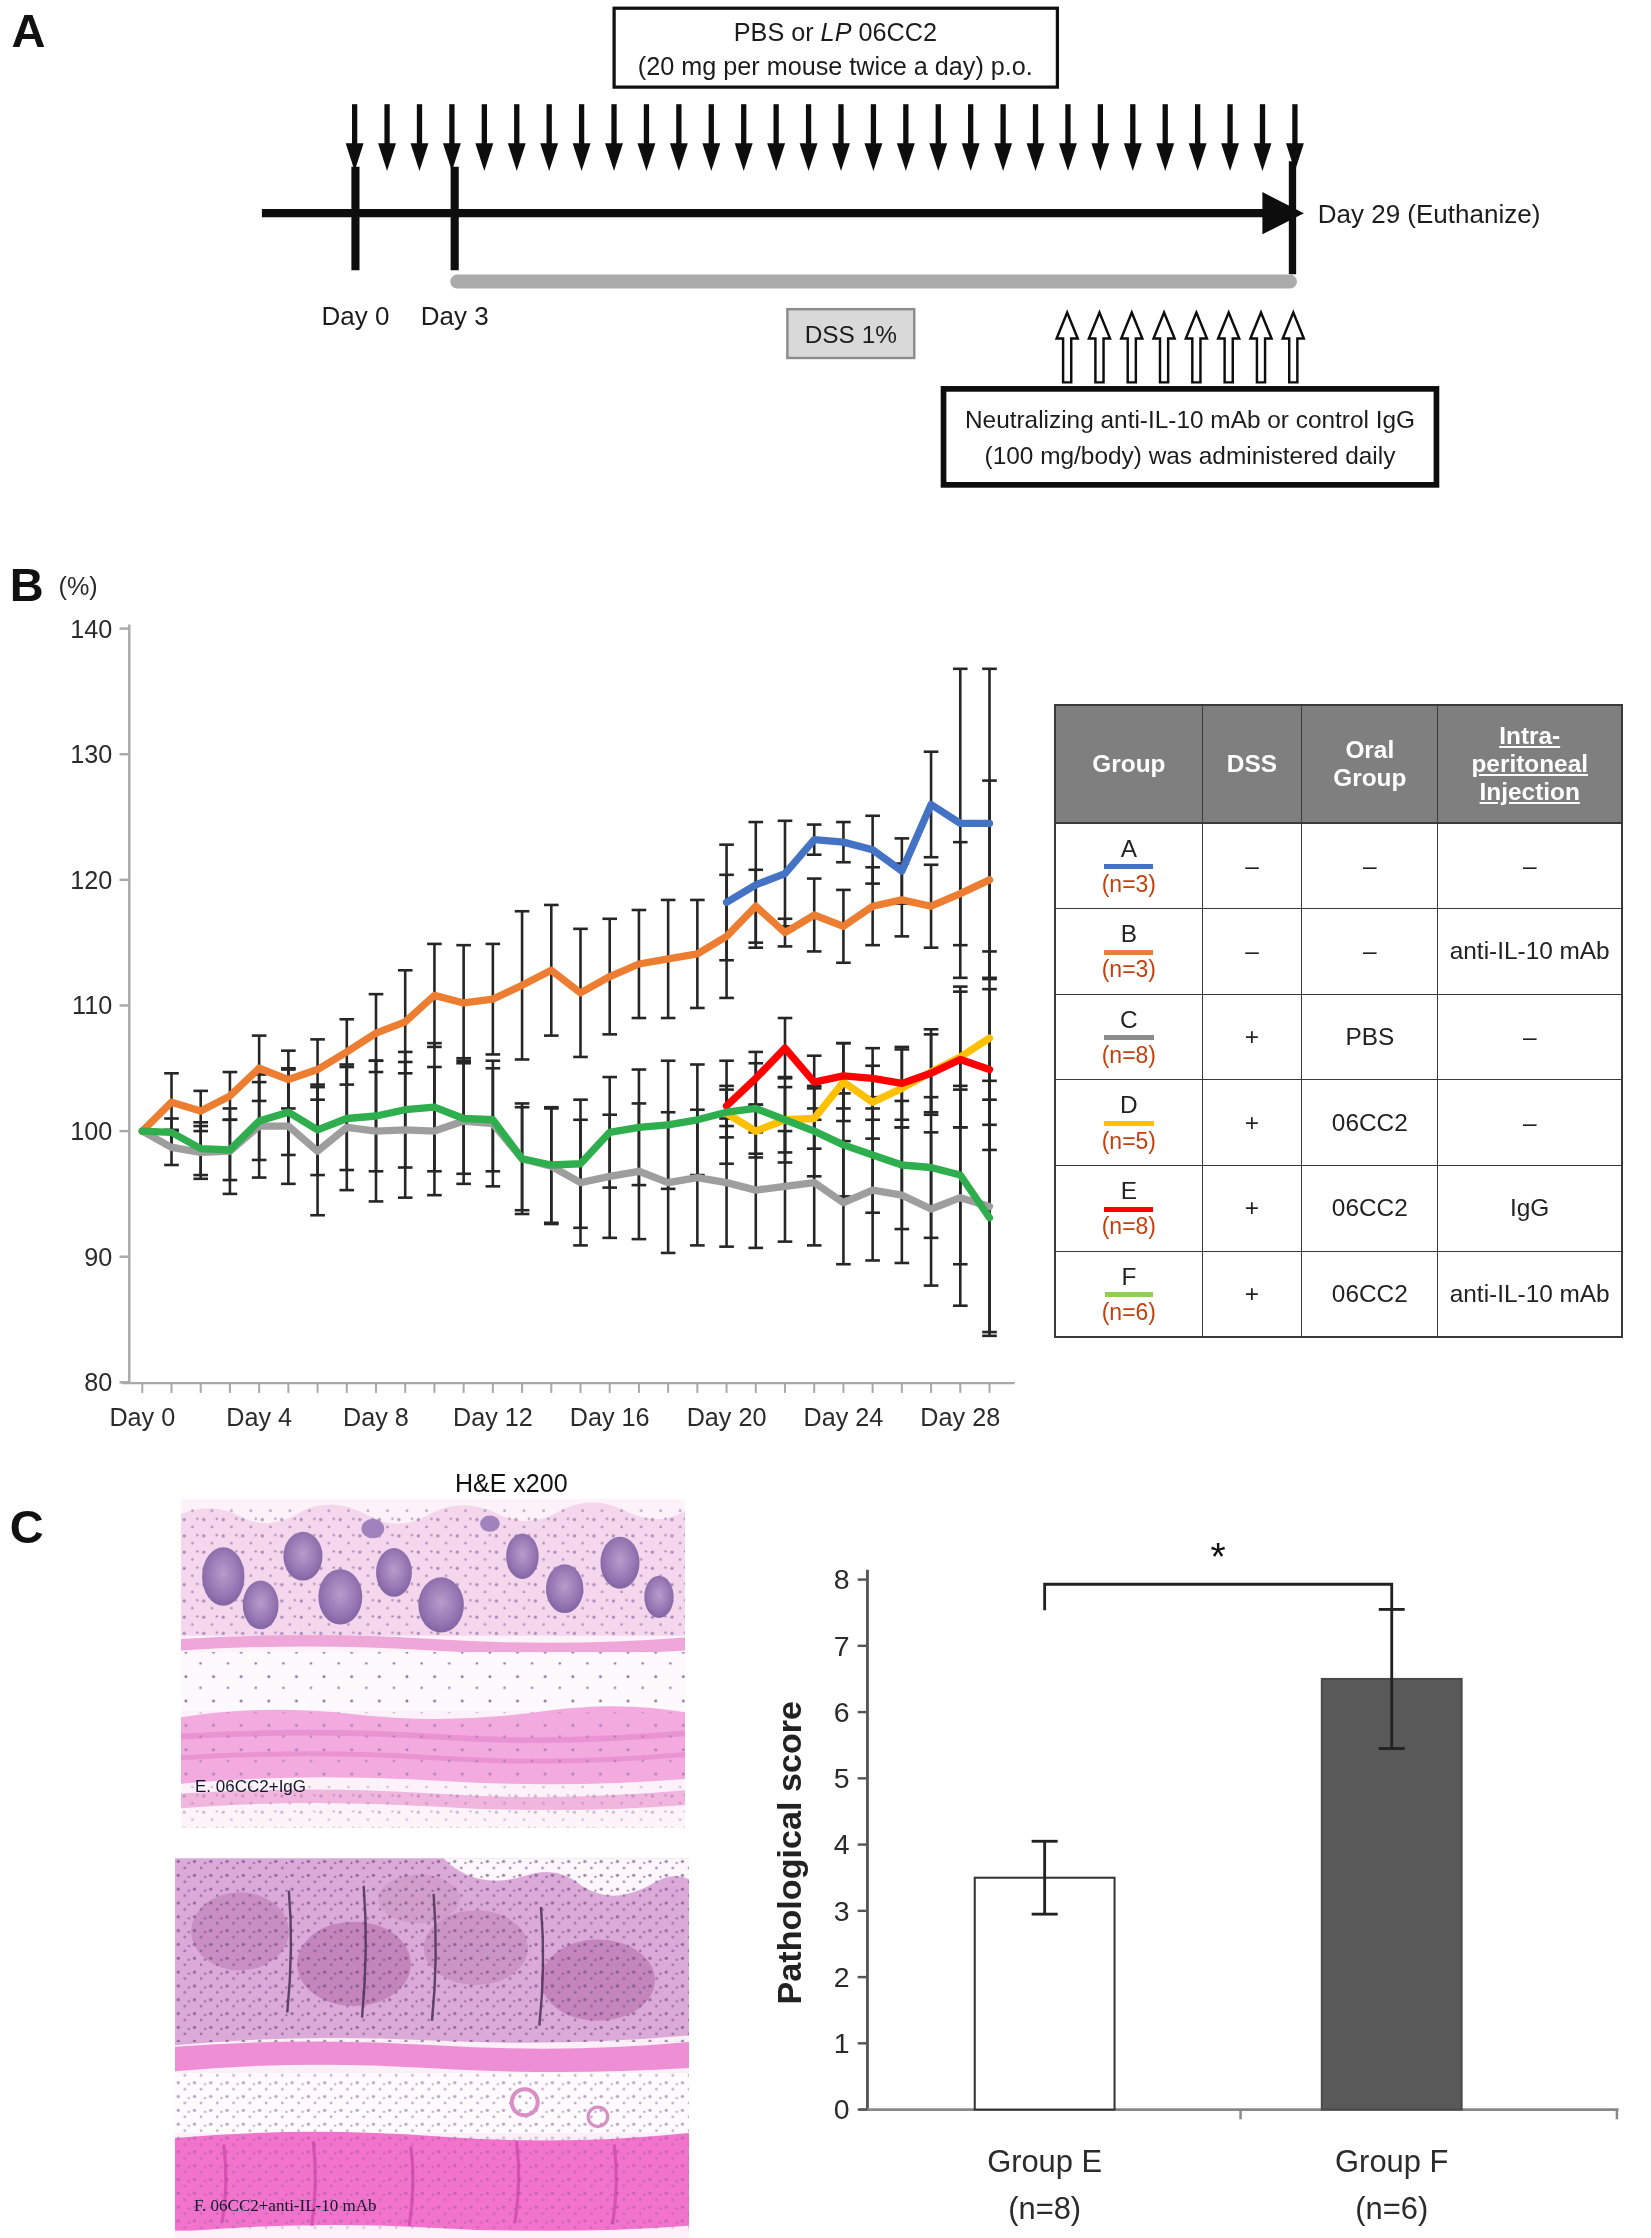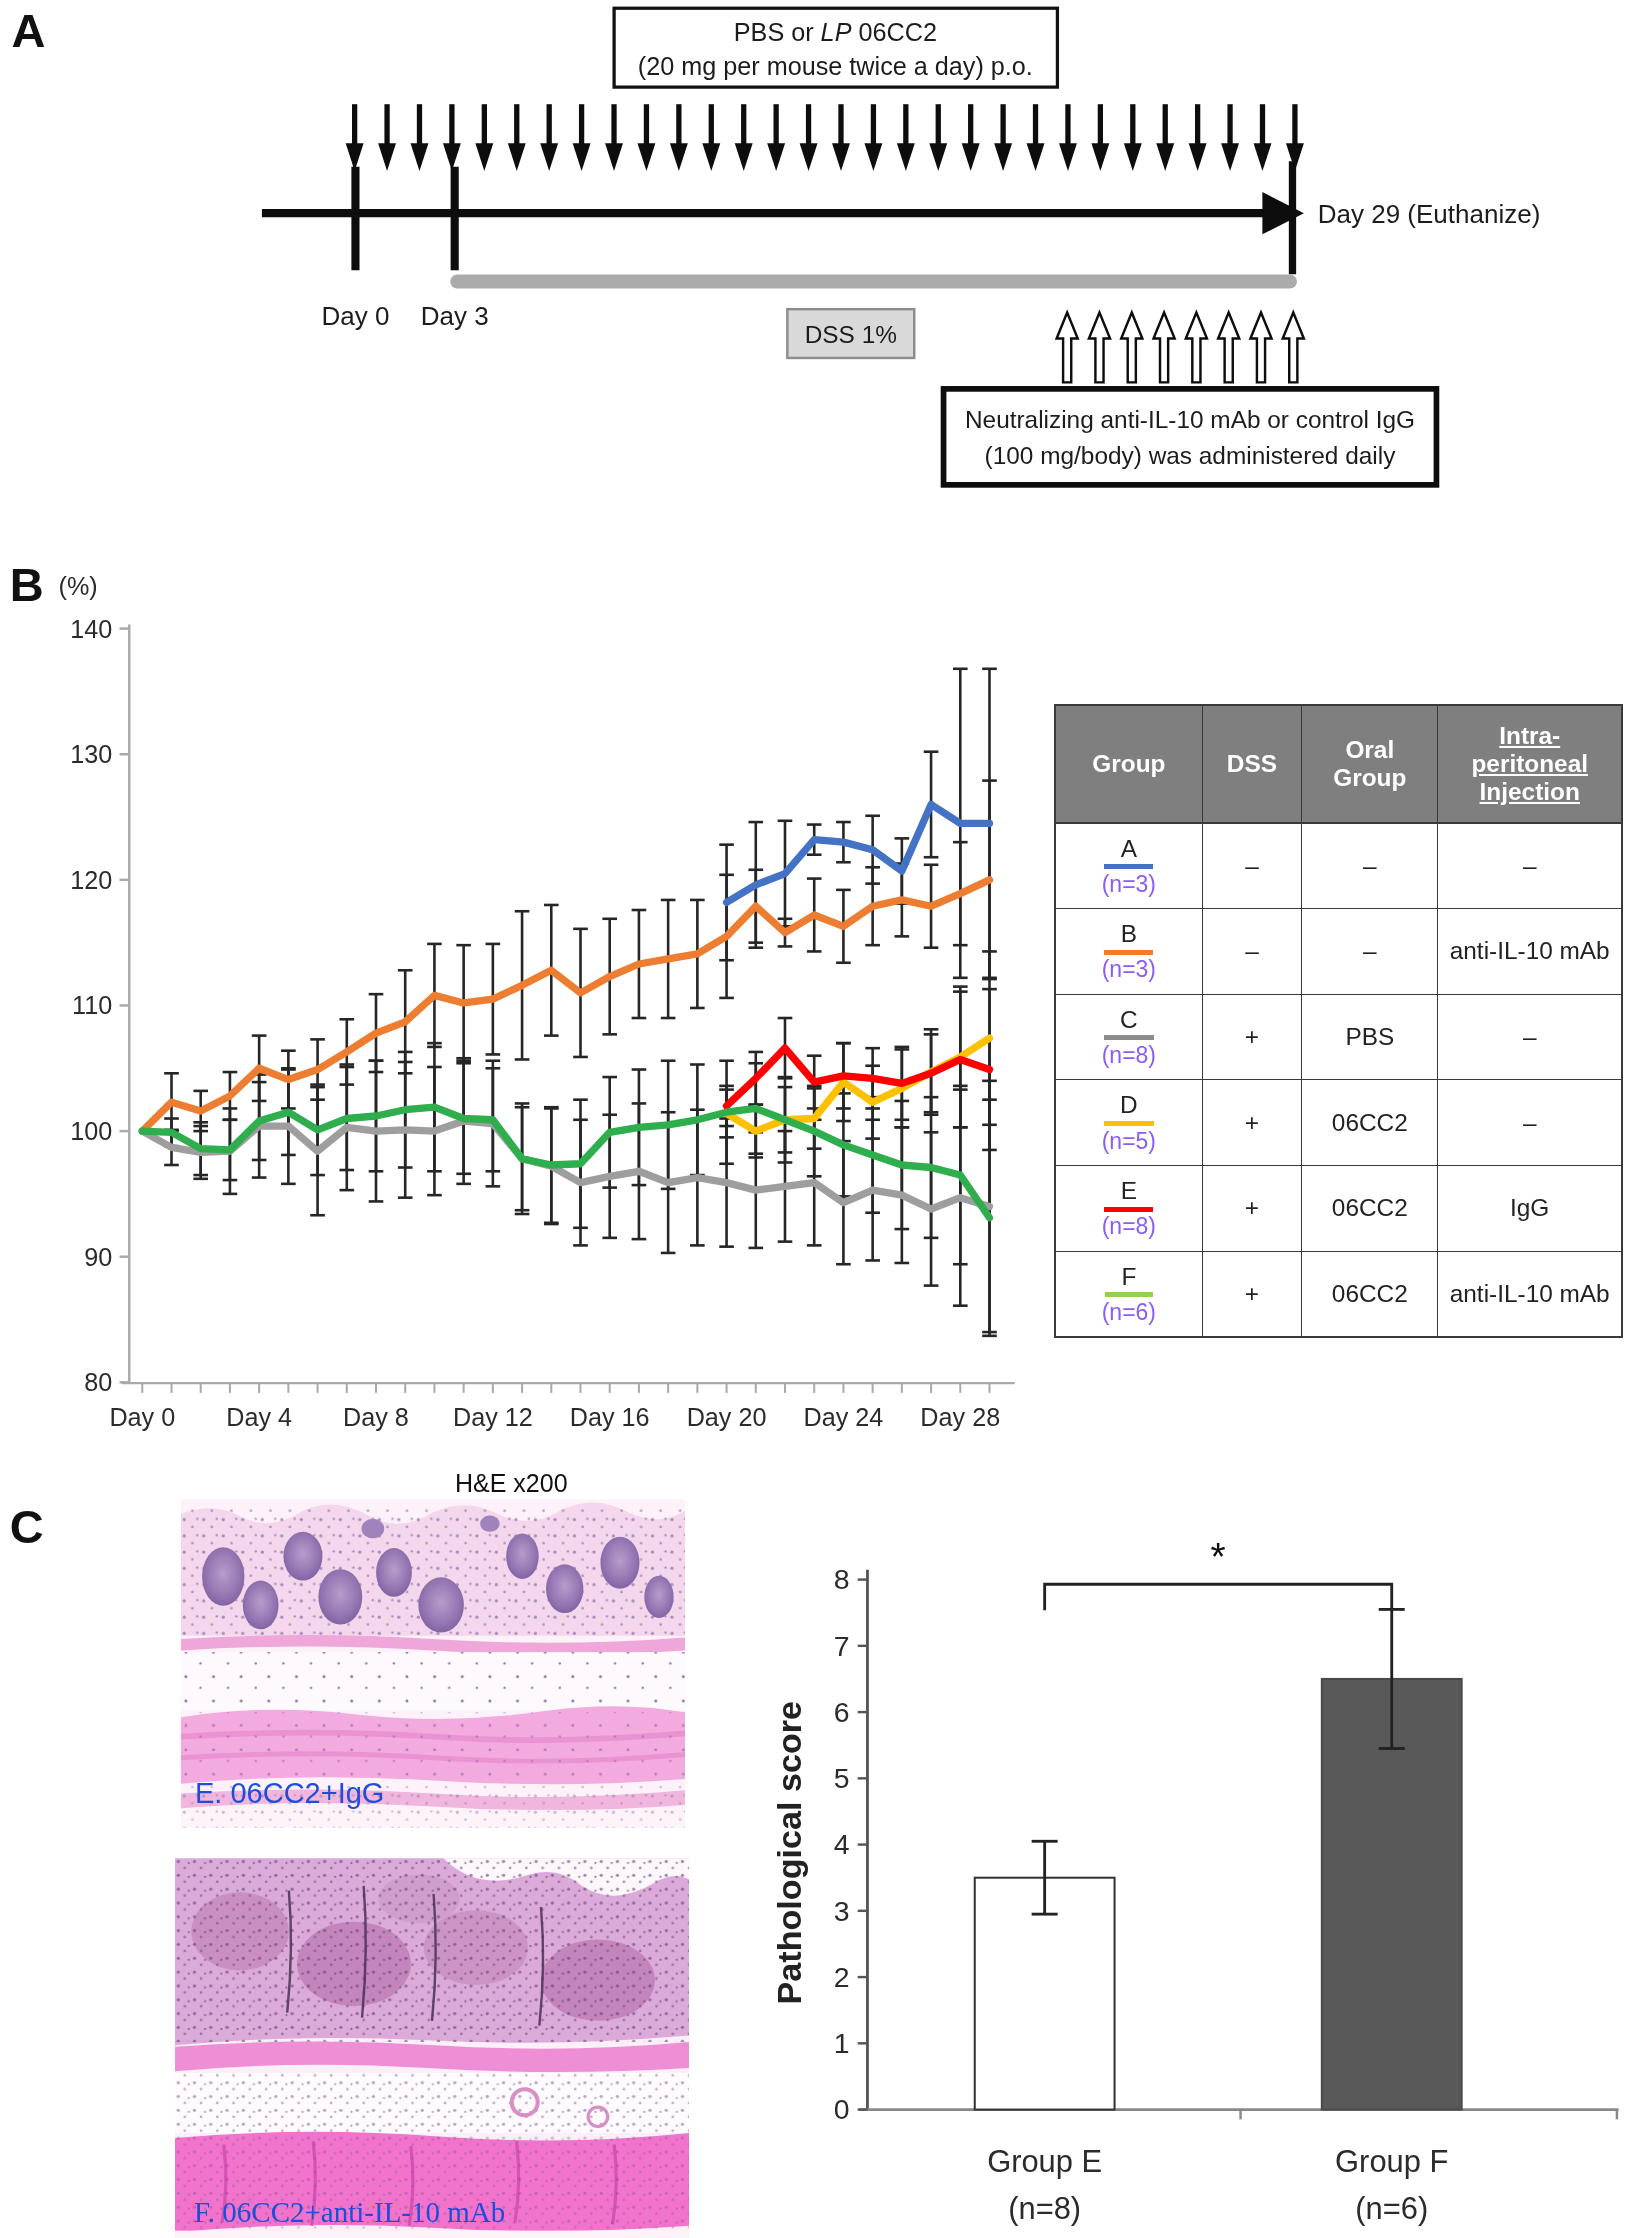--- a/index.html
+++ b/index.html
@@ -20,24 +20,24 @@
     border:1.6px solid #3a3a3a;text-align:center;vertical-align:middle;
     font-size:24.4px;color:#222;padding:3.3px 4.9px;
   }
   .legend-table thead th{
     background:#7f7f7f;color:#fff;font-weight:bold;height:109px;
     white-space:pre-line;line-height:1.15;border-bottom:2.4px solid #3a3a3a;
   }
   .legend-table tbody td{height:78px;line-height:1.15;}
   .legend-table{border:2.4px solid #3a3a3a;}
   .grp-letter{display:inline-block;font-size:24.4px;color:#222;padding:0 16.3px 1.6px 16.3px;border-bottom:5.7px solid #000;}
-  .grp-n{font-size:23px;color:#8b5cf6;margin-top:1.6px;}
+  .grp-n{font-size:23px;color:#c2410c;margin-top:1.6px;}
   
   .stain-label{position:absolute;left:455px;top:1469px;width:232px;text-align:left;font-size:25px;color:#111;}
-  .histo-label{position:absolute;font-size:29px;color:#1d4ed8;}
+  .histo-label{position:absolute;font-size:17px;color:#0f172a;}
 </style>
 </head>
 <body>
 
 <div class="panel-letter" style="left:11.4px;top:6.5px;">A</div>
 
 <svg id="panelA" width="1652" height="537" viewBox="0 0 2031 660" style="position:absolute;left:0;top:0;">
 
   <rect x="755" y="10" width="545" height="97" fill="#ffffff" stroke="#111" stroke-width="4"></rect>
   <text x="1027" y="50" text-anchor="middle" font-size="31" fill="#1c1c1c"><tspan>PBS or </tspan><tspan font-style="italic">LP</tspan><tspan> 06CC2</tspan></text>

